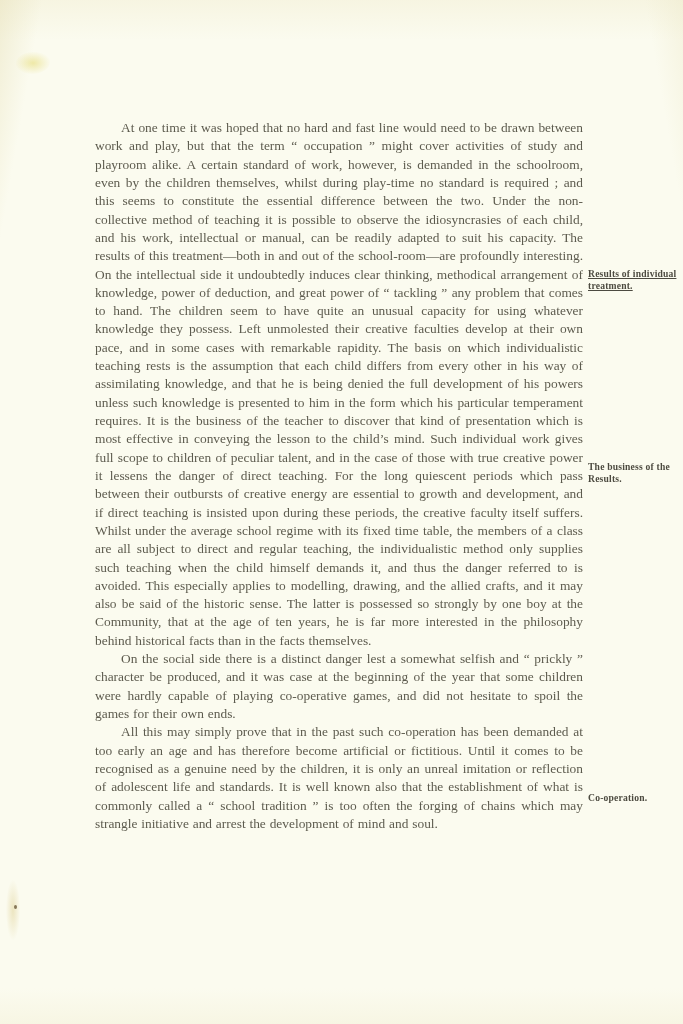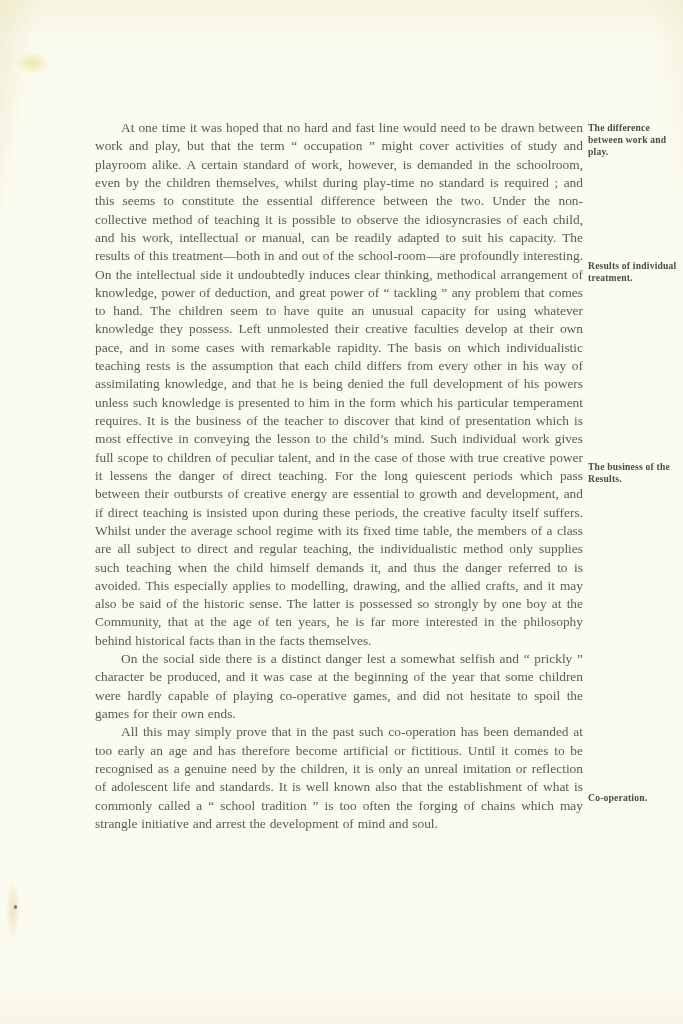--- a/index.html
+++ b/index.html
@@ -105,21 +105,21 @@
     left: 588px;
     width: 95px;
     font-size: 9.6px;
     line-height: 12.2px;
     color: #3f3d33;
     font-weight: bold;
     font-family: "Liberation Serif", "DejaVu Serif", serif;
     letter-spacing: 0.2px;
   }
   .sidenote-0 { top: 122px; }
-  .sidenote-1 { top: 260px; }
+  .sidenote-1 { top: 268px; text-decoration: underline; }
   .sidenote-2 { top: 461px; }
   .sidenote-3 { top: 758px; margin-top: 34px; }
 
   
   #ink-wrap {
     position: absolute;
     inset: 0;
     opacity: 0.93;
   }
 </style>
@@ -135,21 +135,20 @@
 
   <div id="ink-wrap">
 
 
     <div id="body-column">
       <p>At one time it was hoped that no hard and fast line would need to be drawn between work and play, but that the term “ occupation ” might cover activities of study and playroom alike. A certain standard of work, however, is demanded in the schoolroom, even by the children themselves, whilst during play-time no standard is required ; and this seems to constitute the essential difference between the two. Under the non-collective method of teaching it is possible to observe the idiosyncrasies of each child, and his work, intellectual or manual, can be readily adapted to suit his capacity. The results of this treatment—both in and out of the school-room—are profoundly interesting. On the intellectual side it undoubtedly induces clear thinking, methodical arrangement of knowledge, power of deduction, and great power of “ tackling ” any problem that comes to hand. The children seem to have quite an unusual capacity for using whatever knowledge they possess. Left unmolested their creative faculties develop at their own pace, and in some cases with remarkable rapidity. The basis on which individualistic teaching rests is the assumption that each child differs from every other in his way of assimilating knowledge, and that he is being denied the full development of his powers unless such knowledge is presented to him in the form which his particular temperament requires. It is the business of the teacher to discover that kind of presentation which is most effective in conveying the lesson to the child’s mind. Such individual work gives full scope to children of peculiar talent, and in the case of those with true creative power it lessens the danger of direct teaching. For the long quiescent periods which pass between their outbursts of creative energy are essential to growth and development, and if direct teaching is insisted upon during these periods, the creative faculty itself suffers. Whilst under the average school regime with its fixed time table, the members of a class are all subject to direct and regular teaching, the individualistic method only supplies such teaching when the child himself demands it, and thus the danger referred to is avoided. This especially applies to modelling, drawing, and the allied crafts, and it may also be said of the historic sense. The latter is possessed so strongly by one boy at the Community, that at the age of ten years, he is far more interested in the philosophy behind historical facts than in the facts themselves.</p>
       <p>On the social side there is a distinct danger lest a somewhat selfish and “ prickly ” character be produced, and it was case at the beginning of the year that some children were hardly capable of playing co-operative games, and did not hesitate to spoil the games for their own ends.</p>
       <p>All this may simply prove that in the past such co-operation has been demanded at too early an age and has therefore become artificial or fictitious. Until it comes to be recognised as a genuine need by the children, it is only an unreal imitation or reflection of adolescent life and standards. It is well known also that the establishment of what is commonly called a “ school tradition ” is too often the forging of chains which may strangle initiative and arrest the development of mind and soul.</p>
     </div>
 
-    <div class="sidenote sidenote-0">The difference between work and play.</div>
 
     <div class="sidenote sidenote-1">Results of individual treatment.</div>
 
     <div class="sidenote sidenote-2">The business of the Results.</div>
 
     <div class="sidenote sidenote-3">Co-operation.</div>
 
   </div>
 </div>
 

